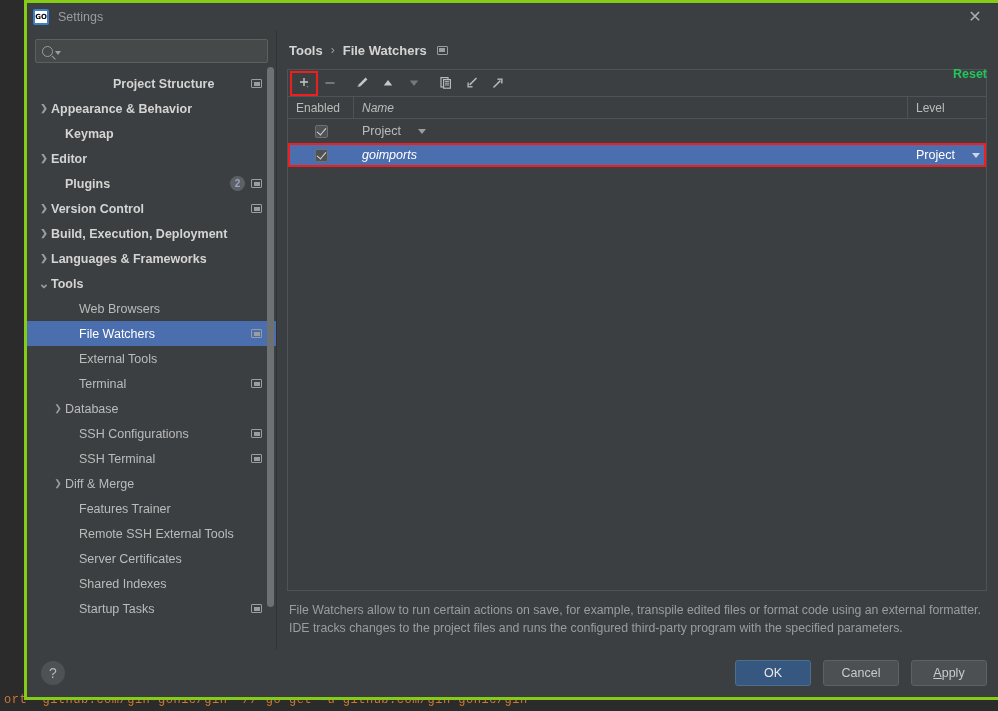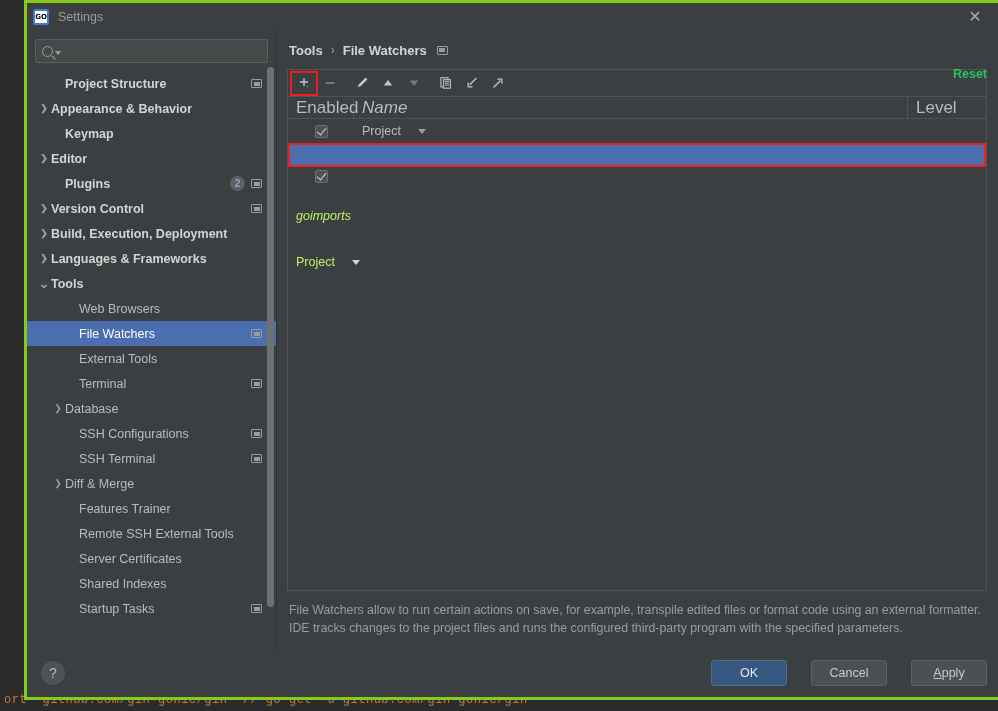--- a/index.html
+++ b/index.html
@@ -196,39 +196,39 @@
     background: #3c3f41;
     display: flex; flex-direction: column;
     position: relative;
     overflow: hidden;
   }
   #table-head {
     height: 22px; flex: 0 0 22px;
     display: flex; align-items: stretch;
     background: #3c3f41;
     border-bottom: 1px solid #4f5355;
-    font-size: 17px; color: #bbbbbb;
+    font-size: 12px; color: #bbbbbb;
   }
   #table-head .th {
     display: flex; align-items: center;
     padding: 0 0 0 8px;
     border-right: 1px solid #4f5355;
   }
   #table-head .th:last-child { border-right: none; }
   .col-enabled { width: 66px; flex: 0 0 66px; }
   .col-name    { flex: 1 1 auto; min-width: 0; font-style: italic; }
   .col-level   { width: 78px; flex: 0 0 78px; }
 
   #table-body { flex: 1 1 auto; position: relative; }
   .trow {
     height: 24px; display: flex; align-items: stretch;
     font-size: 12.5px; color: #bbbbbb;
     position: relative;
   }
-  .trow.selected { background: #4b6eaf; color: #bef264; flex-direction: column; }
+  .trow.selected { background: #4b6eaf; color: #ffffff; }
   .trow.outlined::after {
     content: ""; position: absolute; left: 0; right: 0; top: 0; bottom: 0;
     border: 2px solid #f01e1e; pointer-events: none;
   }
   .trow .cell { display: flex; align-items: center; }
   .trow .cell.col-enabled { justify-content: center; }
   .trow .cell.col-name { padding-left: 8px; }
   .trow .cell.col-level { justify-content: space-between; padding: 0 6px 0 8px; }
   .checkbox {
     width: 13px; height: 13px; background: #4e5254;
@@ -262,21 +262,21 @@
     display: flex; align-items: center;
     padding: 0 16px 0 14px;
     position: relative;
   }
   #help-btn {
     width: 24px; height: 24px; border-radius: 50%;
     background: #4e5254; color: #b4b7b9;
     display: flex; align-items: center; justify-content: center;
     font-size: 14px; cursor: pointer;
   }
-  #footer .btns { margin-left: auto; display: flex; gap: 24px; }
+  #footer .btns { margin-left: auto; display: flex; gap: 12px; }
   .dlg-btn {
     min-width: 76px; height: 26px; padding: 0 14px;
     border-radius: 3px; font-size: 12.5px;
     display: flex; align-items: center; justify-content: center;
     cursor: pointer; font-family: "Liberation Sans", sans-serif;
   }
   .dlg-btn.primary { background: #365880; border: 1px solid #4c708c; color: #e8e8e8; }
   .dlg-btn.normal  { background: #4c5052; border: 1px solid #5e6265; color: #c8cbcd; }
   .dlg-btn .mn { text-decoration: underline; }
 </style>
@@ -308,21 +308,21 @@
 
     <div id="sidebar">
       <div id="search-wrap">
         <div id="search-box">
           <div class="magnifier"></div>
           <div class="caret"></div>
           <input type="text" value="" placeholder="" style="">
         </div>
       </div>
       <div id="tree">
-          <div class="tree-item bold" style="padding-left: 24px;">
+          <div class="tree-item bold" style="padding-left: 32px; margin-left: 40px;">
             <span class="arrow"></span>
             <span class="label">Project Structure</span>
             <span class="mod-icon"></span>
           </div>
           <div class="tree-item bold" style="padding-left: 10px;">
             <span class="arrow">❯</span>
             <span class="label">Appearance &amp; Behavior</span>
           </div>
           <div class="tree-item bold" style="padding-left: 24px;">
             <span class="arrow"></span>

